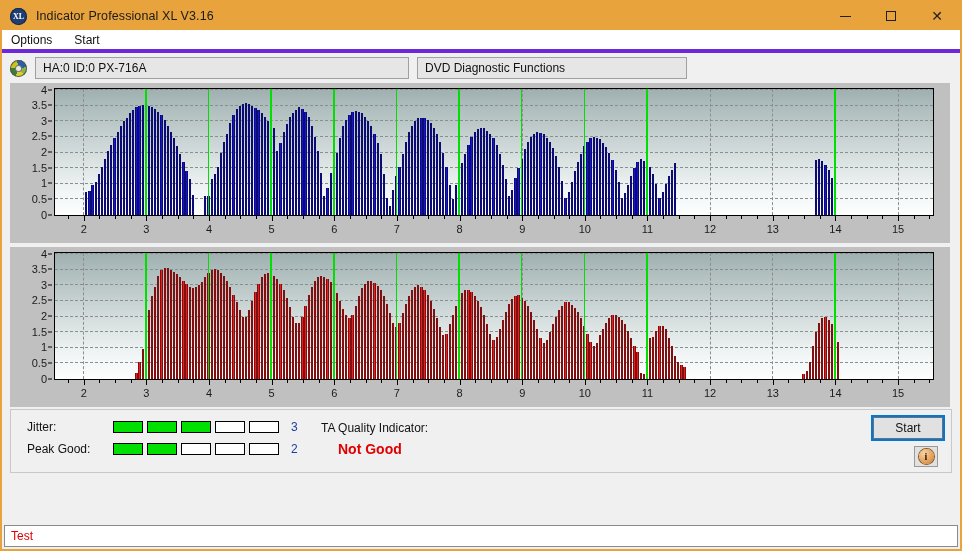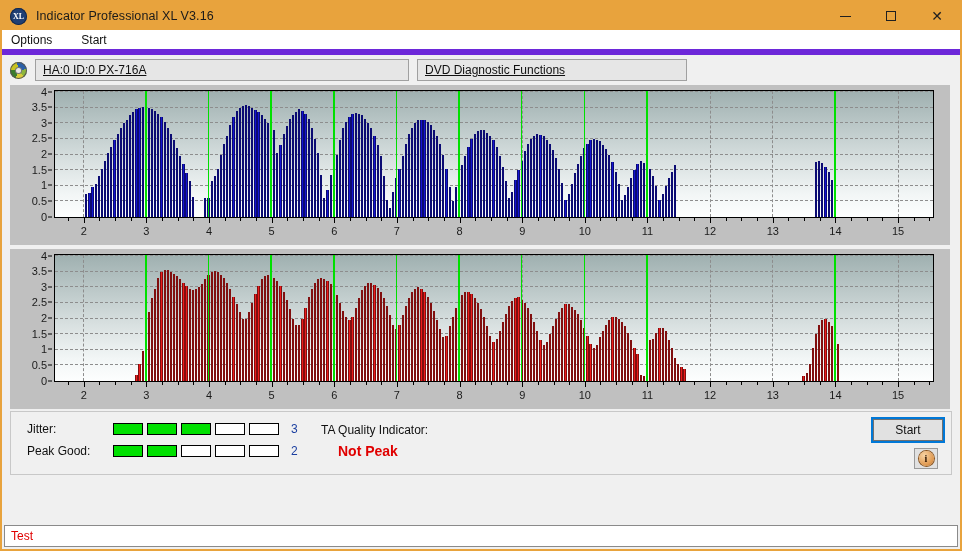--- a/index.html
+++ b/index.html
@@ -29,21 +29,21 @@
   .win-btn{
     width:46px;height:28px;display:flex;align-items:center;justify-content:center;
     font-size:13px;color:#202020;line-height:1;
   }
   .glyph-min{display:block;width:11px;height:1px;background:#202020;}
   .glyph-max{display:block;width:10px;height:10px;border:1px solid #202020;box-sizing:border-box;}
   .glyph-close{font-size:14px;line-height:1;}
   
   .menubar{
     height:19px;background:#fff;display:flex;align-items:center;
-    padding-left:6px;gap:23px;border-bottom:6px solid #6d28d9;
+    padding-left:6px;gap:16px;border-bottom:4px solid #6d28d9;
   }
   .menu-item{font-size:12px;color:#111;padding:1px 3px;cursor:default;}
   
   .toolbar{
     height:30px;background:#f0f0f0;display:flex;align-items:center;
     padding:0 8px;gap:8px;
   }
   .drive-icon{
     width:17px;height:17px;border-radius:50%;flex:0 0 auto;
     background:
@@ -51,21 +51,21 @@
     box-shadow:0 0 0 1px #555 inset;position:relative;
   }
   .drive-icon::after{
     content:"";position:absolute;left:6px;top:6px;width:5px;height:5px;
     border-radius:50%;background:#e9e9e9;box-shadow:0 0 0 1px #777;
   }
   .combo{
     position:relative;height:22px;background:#e6e6e6;
     border:1px solid #a0a0a0;box-sizing:border-box;
     display:flex;align-items:center;font-size:12px;color:#111;
-    padding-left:7px;padding-right:24px;white-space:nowrap;overflow:hidden;text-decoration:underline;
+    padding-left:7px;padding-right:24px;white-space:nowrap;overflow:hidden;
   }
   #combo-drive{width:374px;}
   #combo-function{width:270px;}
   #combo-test{width:285px;}
   
   .charts{padding:0 8px;}
   .chart-panel{
     position:relative;width:940px;height:160px;background:#c0c0c0;
     margin-bottom:4px;
   }
@@ -828,21 +828,21 @@
       <div class="seg-group" id="seg-peak">
           <div class="seg on" style="background: rgb(0, 224, 0);"></div>
           <div class="seg on" style="background: rgb(0, 224, 0);"></div>
           <div class="seg"></div>
           <div class="seg"></div>
           <div class="seg"></div>
         </div>
       <div class="ind-value">2</div>
     </div>
     <div class="ta-label">TA Quality Indicator:</div>
-    <div class="ta-value">Not Peak</div>
+    <div class="ta-value">Not Good</div>
     <div class="start-btn">Start</div>
     <div class="info-btn">
       <span class="info-circle">i</span>
     </div>
   </div>
 
   <div class="statusbar">
     <span class="status-text">Test</span>
   </div>
 

